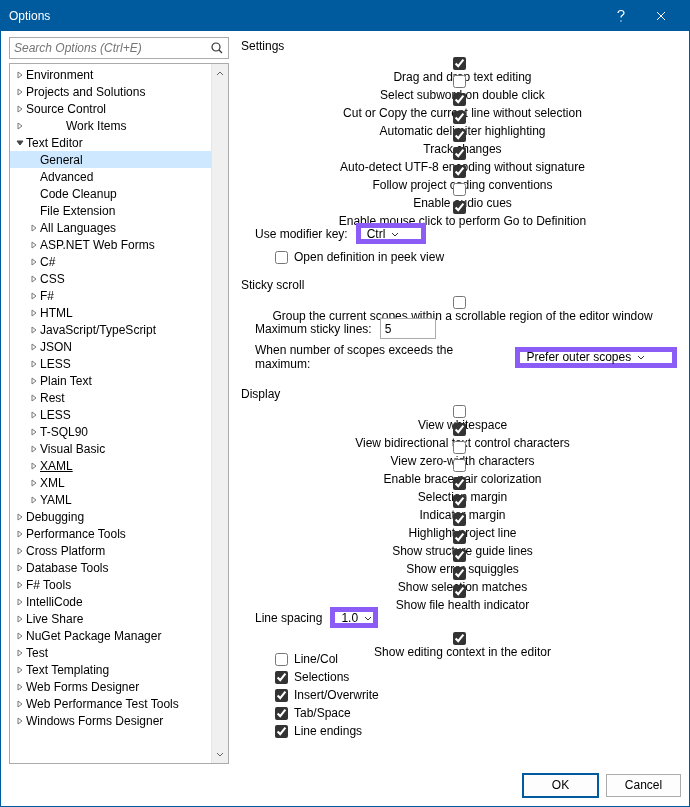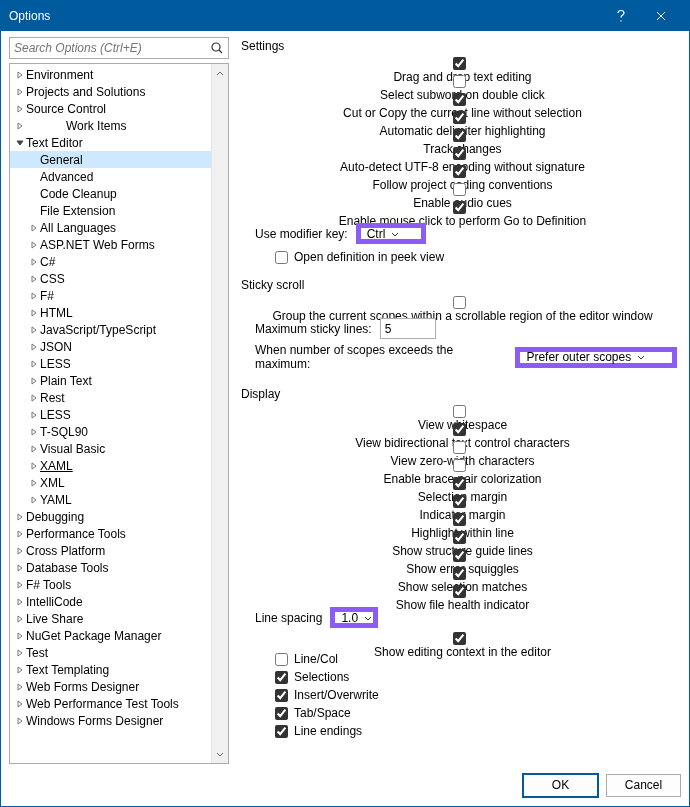--- a/index.html
+++ b/index.html
@@ -477,21 +477,21 @@
         <div class="row indent1">
           <input type="checkbox" checked="" style="">
           <label>Selection margin</label>
         </div>
         <div class="row indent1">
           <input type="checkbox" checked="" style="">
           <label>Indicator margin</label>
         </div>
         <div class="row indent1">
           <input type="checkbox" checked="" style="">
-          <label>Highlight within line</label>
+          <label>Highlight project line</label>
         </div>
         <div class="row indent1">
           <input type="checkbox" checked="" style="">
           <label>Show structure guide lines</label>
         </div>
         <div class="row indent1">
           <input type="checkbox" checked="" style="">
           <label>Show error squiggles</label>
         </div>
         <div class="row indent1">

